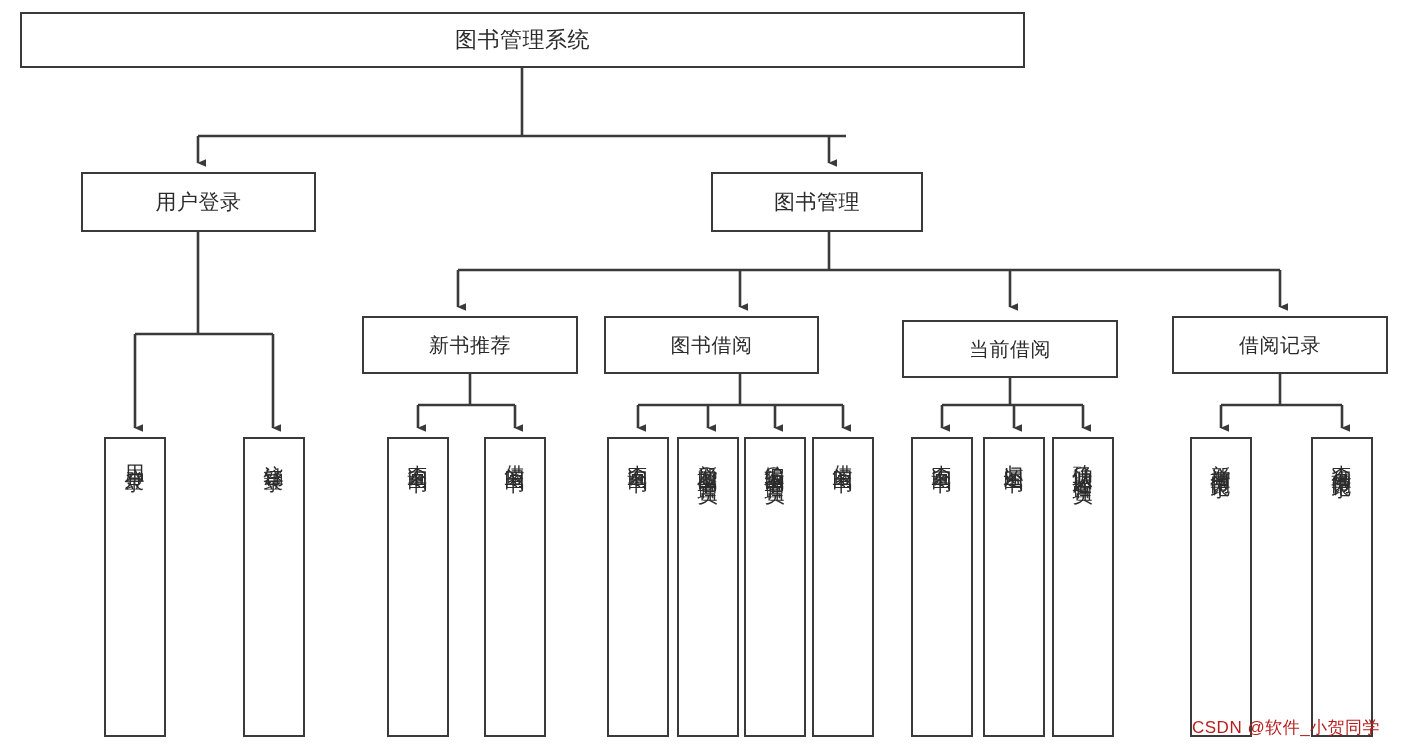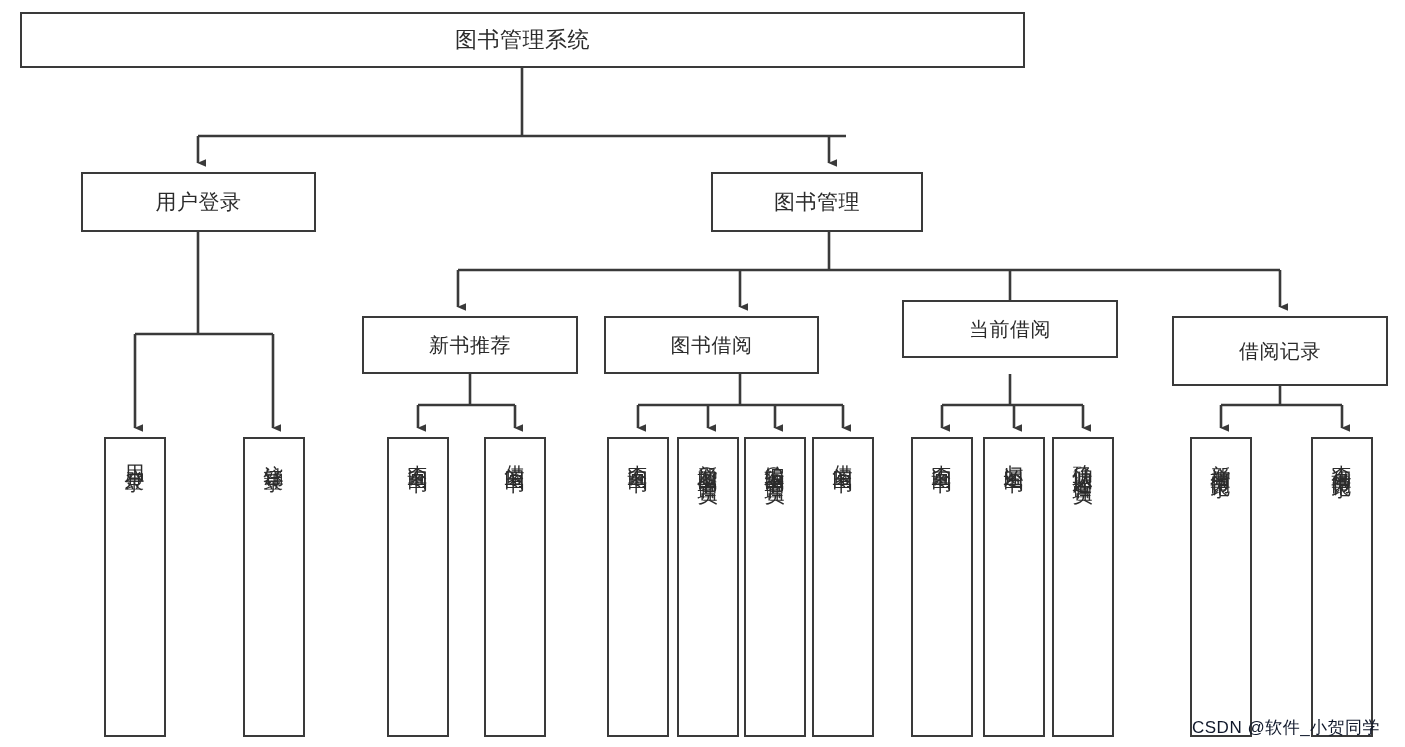--- a/index.html
+++ b/index.html
@@ -59,21 +59,21 @@
     letter-spacing: 3px;
     line-height: 1;
     white-space: nowrap;
     text-align: left;
   }
   .watermark {
     position: absolute;
     left: 1192px;
     top: 716px;
     font-size: 17px;
-    color: #0f172a;
+    color: #b91c1c;
     white-space: nowrap;
     letter-spacing: 0.5px;
   }
 </style>
 </head>
 <body>
 
 <div id="diagram-root">
 
   <svg class="connectors" viewBox="0 0 1405 747" xmlns="http://www.w3.org/2000/svg">
@@ -136,24 +136,24 @@
   <div class="node level2" style="left:711px; top:172px; width:212px; height:60px;">
     <span class="node-label">图书管理</span>
   </div>
 
   <div class="node level3" style="left:362px; top:316px; width:216px; height:58px;">
     <span class="node-label">新书推荐</span>
   </div>
   <div class="node level3" style="left:604px; top:316px; width:215px; height:58px;">
     <span class="node-label">图书借阅</span>
   </div>
-  <div class="node level3" style="left:902px; top:300px; width:216px; height:58px;">
+  <div class="node level3" style="left:902px; top:320px; width:216px; height:58px;">
     <span class="node-label">当前借阅</span>
   </div>
-  <div class="node level3" style="left:1172px; top:316px; width:216px; height:70px;">
+  <div class="node level3" style="left:1172px; top:316px; width:216px; height:58px;">
     <span class="node-label">借阅记录</span>
   </div>
 
   <div class="node leaf" style="left:104px; top:437px; width:62px; height:300px;">
     <span class="node-label">用户登录</span>
   </div>
   <div class="node leaf" style="left:243px; top:437px; width:62px; height:300px;">
     <span class="node-label">注销登录</span>
   </div>
   <div class="node leaf" style="left:387px; top:437px; width:62px; height:300px;">

